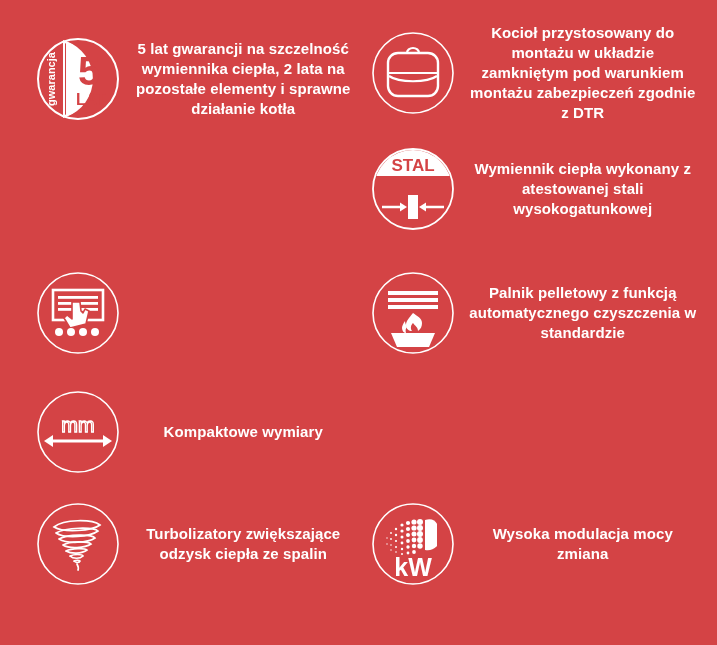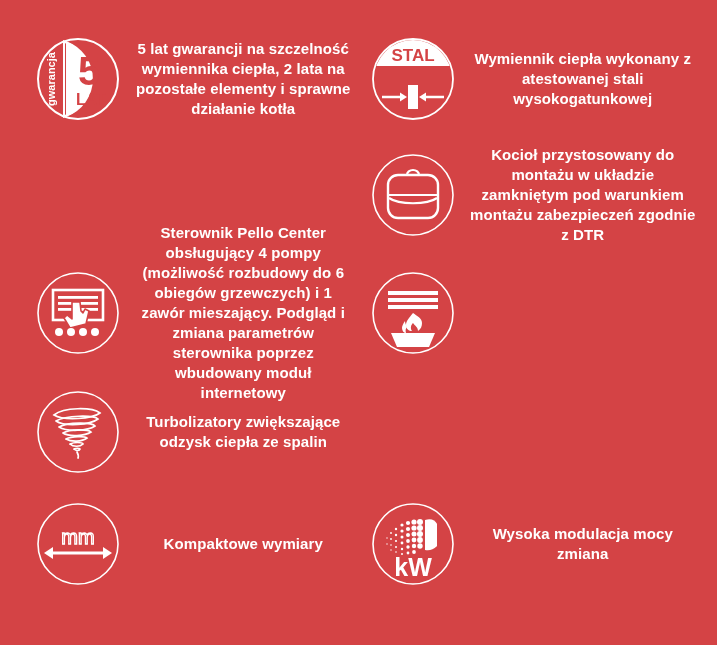--- a/index.html
+++ b/index.html
@@ -98,57 +98,69 @@
           <rect x="24" y="27" width="40" height="2.8" fill="#ffffff"></rect>
           <rect x="24" y="33" width="40" height="2.8" fill="#ffffff"></rect>
           <rect x="24" y="39" width="40" height="2.8" fill="#ffffff"></rect>
           <path d="M38 33 l0 17 -5 -4 -3 3 6 10 16 -4 3 -13 -4 -2 -2 4 -2 -2 -1 -9 Z" fill="#ffffff" stroke="#d44345" stroke-width="1.6" stroke-linejoin="round"></path>
           <circle cx="25" cy="63" r="4" fill="#ffffff"></circle>
           <circle cx="37" cy="63" r="4" fill="#ffffff"></circle>
           <circle cx="49" cy="63" r="4" fill="#ffffff"></circle>
           <circle cx="61" cy="63" r="4" fill="#ffffff"></circle>
         </svg>
       </div>
-      <div class="feature-text">Sterownik Pello Center obsługujący 4 pompy (możliwość rozbudowy do 6 obiegów grzewczych) i 1 zawór mieszający. Podgląd i zmiana parametrów sterownika poprzez wbudowany moduł internetowy</div>
+    </div>
+
+    <div class="feature h4">
+      <div class="icon-wrap">
+        <svg width="88" height="88" viewBox="0 0 88 88">
+          <circle cx="44" cy="44" r="40" fill="none" stroke="#ffffff" stroke-width="1.6"></circle>
+          <text x="44" y="44" fill="none" stroke="#ffffff" stroke-width="1.3" font-family="'Liberation Sans',sans-serif" font-size="20" text-anchor="middle">mm</text>
+          <line x1="17" y1="53" x2="71" y2="53" stroke="#ffffff" stroke-width="3.2"></line>
+          <path d="M10 53 l9 -6 0 12 Z" fill="#ffffff"></path>
+          <path d="M78 53 l-9 -6 0 12 Z" fill="#ffffff"></path>
+        </svg>
+      </div>
+      <div class="feature-text">Kompaktowe wymiary</div>
     </div>
 
     <div class="feature h5">
       <div class="icon-wrap">
         <svg width="88" height="88" viewBox="0 0 88 88">
           <circle cx="44" cy="44" r="40" fill="none" stroke="#ffffff" stroke-width="1.6"></circle>
           <g fill="none" stroke="#ffffff" stroke-width="1.7" stroke-linecap="round">
             <path d="M20 27 C30 19 58 19 66 25 C58 31 30 33 20 27 Z"></path>
             <path d="M22 33 C32 27 60 27 64 31 C56 37 31 39 22 33"></path>
             <path d="M25 39 C34 34 58 34 61 38 C54 43 33 44 25 39"></path>
             <path d="M29 45 C36 41 54 41 57 44 C51 48 35 49 29 45"></path>
             <path d="M32 51 C38 48 51 48 53 50 C48 54 37 54 32 51"></path>
             <path d="M36 56 C40 54 48 54 49 56 C46 59 39 59 36 56"></path>
             <path d="M40 61 C42 60 46 60 46 61 C45 63 42 63 40 61"></path>
             <path d="M43 64 C44 66 45 68 44 70"></path>
           </g>
         </svg>
       </div>
       <div class="feature-text">Turbolizatory zwiększające odzysk ciepła ze spalin</div>
     </div>
-
-    <div class="feature h4">
-      <div class="icon-wrap">
-        <svg width="88" height="88" viewBox="0 0 88 88">
-          <circle cx="44" cy="44" r="40" fill="none" stroke="#ffffff" stroke-width="1.6"></circle>
-          <text x="44" y="44" fill="none" stroke="#ffffff" stroke-width="1.3" font-family="'Liberation Sans',sans-serif" font-size="20" text-anchor="middle">mm</text>
-          <line x1="17" y1="53" x2="71" y2="53" stroke="#ffffff" stroke-width="3.2"></line>
-          <path d="M10 53 l9 -6 0 12 Z" fill="#ffffff"></path>
-          <path d="M78 53 l-9 -6 0 12 Z" fill="#ffffff"></path>
-        </svg>
-      </div>
-      <div class="feature-text">Kompaktowe wymiary</div>
-    </div>
   </div>
 
   <div class="column col-right">
+
+    <div class="feature h2">
+      <div class="icon-wrap">
+        <svg width="88" height="88" viewBox="0 0 88 88">
+          <circle cx="44" cy="44" r="40" fill="none" stroke="#ffffff" stroke-width="1.6"></circle>
+          <path d="M38 24 a6 5 0 0 1 12 0" fill="none" stroke="#ffffff" stroke-width="2.2"></path>
+          <rect x="19" y="24" width="50" height="43" rx="10" ry="10" fill="none" stroke="#ffffff" stroke-width="2.4"></rect>
+          <line x1="19.5" y1="44" x2="68.5" y2="44" stroke="#ffffff" stroke-width="2.2"></line>
+          <path d="M20 47 C30 54 58 54 68 47" fill="none" stroke="#ffffff" stroke-width="2.2"></path>
+        </svg>
+      </div>
+      <div class="feature-text">Kocioł przystosowany do montażu w układzie zamkniętym pod warunkiem montażu zabezpieczeń zgodnie z DTR</div>
+    </div>
 
     <div class="feature h1">
       <div class="icon-wrap">
         <svg width="88" height="88" viewBox="0 0 88 88">
           <defs>
             <clipPath id="clipCircleSteel">
               <circle cx="44" cy="44" r="39"></circle>
             </clipPath>
           </defs>
           <g clip-path="url(#clipCircleSteel)">
@@ -161,47 +173,35 @@
             <path d="M38 62 l-7 -4.5 0 9 Z" fill="#ffffff"></path>
             <line x1="75" y1="62" x2="53" y2="62" stroke="#ffffff" stroke-width="2.6"></line>
             <path d="M50 62 l7 -4.5 0 9 Z" fill="#ffffff"></path>
           </g>
           <circle cx="44" cy="44" r="40" fill="none" stroke="#ffffff" stroke-width="1.8"></circle>
         </svg>
       </div>
       <div class="feature-text">Wymiennik ciepła wykonany z atestowanej stali wysokogatunkowej</div>
     </div>
 
-    <div class="feature h2">
-      <div class="icon-wrap">
-        <svg width="88" height="88" viewBox="0 0 88 88">
-          <circle cx="44" cy="44" r="40" fill="none" stroke="#ffffff" stroke-width="1.6"></circle>
-          <path d="M38 24 a6 5 0 0 1 12 0" fill="none" stroke="#ffffff" stroke-width="2.2"></path>
-          <rect x="19" y="24" width="50" height="43" rx="10" ry="10" fill="none" stroke="#ffffff" stroke-width="2.4"></rect>
-          <line x1="19.5" y1="44" x2="68.5" y2="44" stroke="#ffffff" stroke-width="2.2"></line>
-          <path d="M20 47 C30 54 58 54 68 47" fill="none" stroke="#ffffff" stroke-width="2.2"></path>
-        </svg>
-      </div>
-      <div class="feature-text">Kocioł przystosowany do montażu w układzie zamkniętym pod warunkiem montażu zabezpieczeń zgodnie z DTR</div>
-    </div>
-
     <div class="feature h3">
       <div class="icon-wrap">
         <svg width="88" height="88" viewBox="0 0 88 88">
           <circle cx="44" cy="44" r="40" fill="none" stroke="#ffffff" stroke-width="1.6"></circle>
           <rect x="19" y="22" width="50" height="4" fill="#ffffff"></rect>
           <rect x="19" y="29" width="50" height="4" fill="#ffffff"></rect>
           <rect x="19" y="36" width="50" height="4" fill="#ffffff"></rect>
           <g fill="#ffffff">
             <path d="M44 44 c-4 5 -7 8 -7 12 0 4 3 6 6 6 -2 -3 -1 -6 1 -8 2 3 5 4 5 8 3 -2 4 -5 4 -8 0 -5 -5 -7 -9 -10 Z"></path>
             <path d="M36 52 c-2 3 -3 5 -3 7 0 3 2 5 4 5 -1 -3 0 -5 1 -6 -1 -2 -2 -4 -2 -6 Z"></path>
           </g>
           <path d="M22 64 L66 64 L60 78 L28 78 Z" fill="#ffffff"></path>
         </svg>
       </div>
+      <div class="feature-text">Palnik pelletowy z funkcją automatycznego czyszczenia w standardzie</div>
     </div>
 
     <div class="feature h4">
     </div>
 
     <div class="feature h5">
       <div class="icon-wrap">
         <svg width="88" height="88" viewBox="0 0 88 88">
           <circle cx="44" cy="44" r="40" fill="none" stroke="#ffffff" stroke-width="1.6"></circle>
           <g fill="#ffffff">

